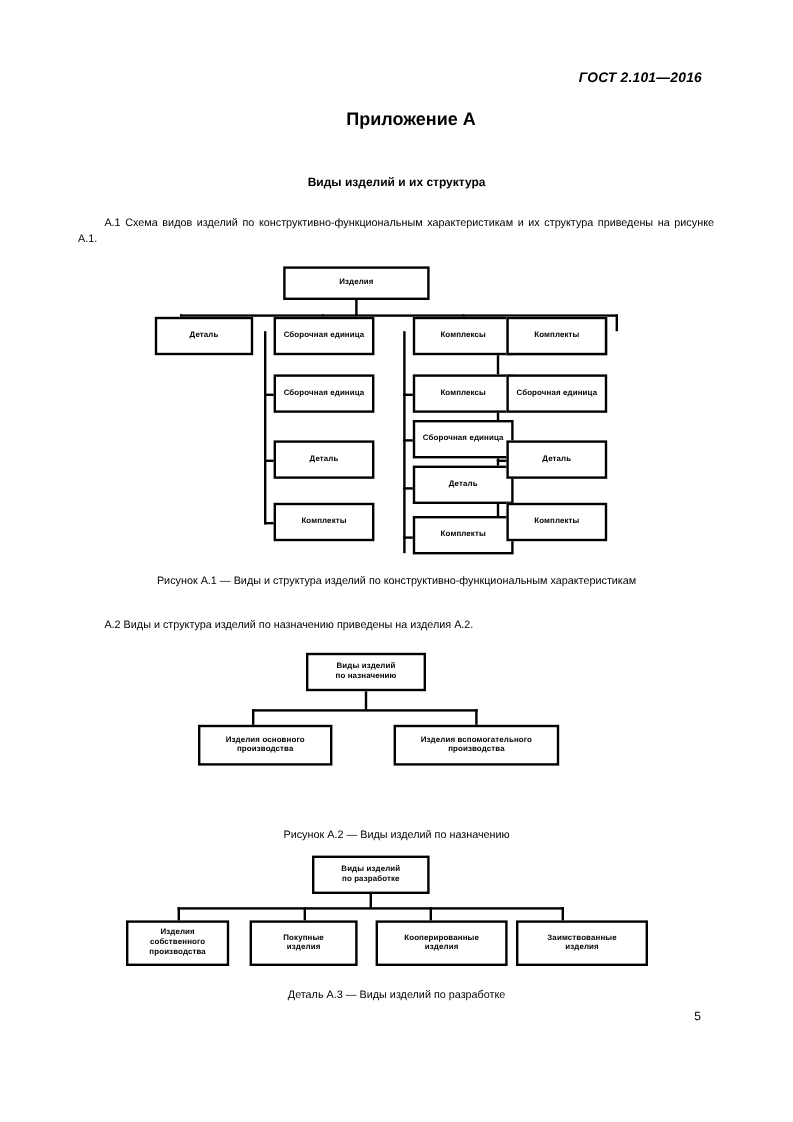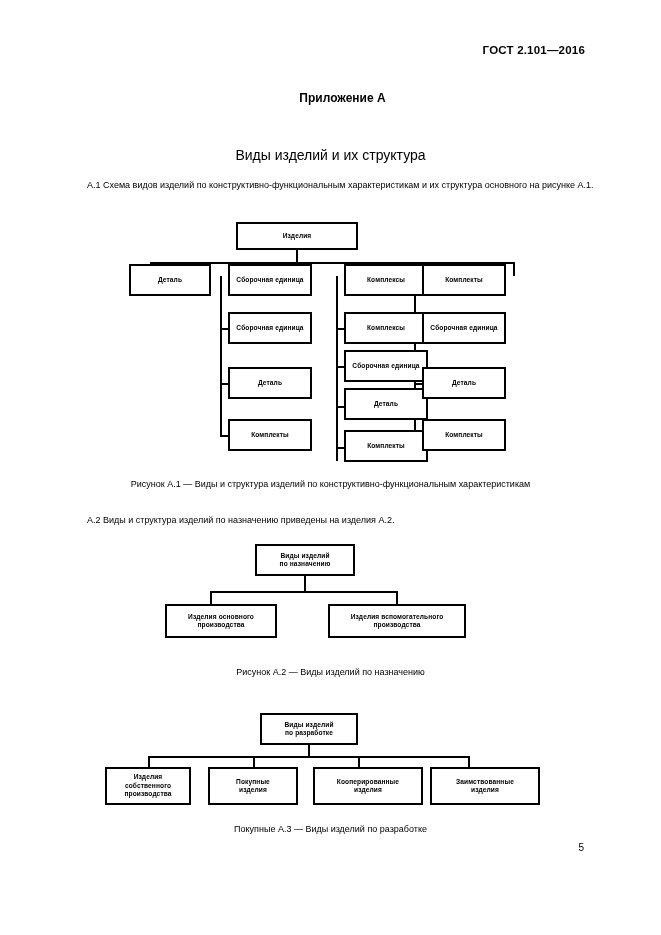--- a/index.html
+++ b/index.html
@@ -20,52 +20,53 @@
     left: 0; top: 0;
     width: 661px;
     height: 935px;
     background: #ffffff;
   }
 
   
   .std-header {
     position: absolute;
     right: 76px;
-    top: 44px;
+    top: 59px;
     font-size: 11.5px;
     font-weight: bold;
     letter-spacing: 0.2px;
     white-space: nowrap;
+    font-style: italic;
   }
 
   
   .annex-title {
     position: absolute;
     left: 0; right: 0;
     top: 91px;
     text-align: center;
-    font-size: 12px;
+    font-size: 15px;
     font-weight: bold;
     margin-left: 24px;
   }
   .annex-sub {
     position: absolute;
     left: 0; right: 0;
     top: 104px;
     text-align: center;
     font-size: 9.5px;
     font-weight: bold;
   }
   .section-title {
     position: absolute;
     left: 0; right: 0;
     top: 147px;
     text-align: center;
-    font-size: 14px;
-    font-weight: normal;
+    font-size: 10px;
+    font-weight: bold;
   }
 
   
   .para {
     position: absolute;
     font-size: 9px;
     line-height: 14px;
     color: #000;
   }
   .para-a1 { left: 65px; top: 178px; width: 530px; text-indent: 22px; text-align: justify; }
@@ -73,21 +74,21 @@
   .para-a3 { left: 65px; top: 681px; width: 530px; text-indent: 22px; }
 
   
   .caption {
     position: absolute;
     left: 0; right: 0;
     text-align: center;
     font-size: 9px;
   }
   .cap-a1 { top: 479px; }
-  .cap-a2 { top: 667px; }
+  .cap-a2 { top: 690px; }
   .cap-a3 { top: 824px; }
 
   
   .page-number {
     position: absolute;
     right: 77px;
     top: 842px;
     font-size: 10px;
   }
 
@@ -121,21 +122,21 @@
 </head>
 <body>
 
 <div class="page">
 
   <div class="std-header">ГОСТ 2.101—2016</div>
 
   <div class="annex-title">Приложение А</div>
   <div class="section-title">Виды изделий и их структура</div>
 
-  <div class="para para-a1">А.1  Схема видов изделий по конструктивно-функциональным характеристикам и их структура основного на рисунке А.1.</div>
+  <div class="para para-a1">А.1  Схема видов изделий по конструктивно-функциональным характеристикам и их структура приведены на рисунке А.1.</div>
 
   <div class="diagram" style="left:120px; top:218px; width:420px; height:250px;">
 
     <div class="node" style="left:116px; top:4px; width:122px; height:28px;">
       <span class="node-label">Изделия</span>
     </div>
 
     <div class="ln v" style="left:176px; top:32px; height:13px;"></div>
 
     <div class="ln h" style="left:30px; top:44px; width:365px;"></div>
@@ -267,17 +268,17 @@
     <div class="node" style="left:213px; top:54px; width:110px; height:38px; flex-direction:column;">
       <span class="node-label">Кооперированные</span>
       <span class="node-label">изделия</span>
     </div>
     <div class="node" style="left:330px; top:54px; width:110px; height:38px; flex-direction:column;">
       <span class="node-label">Заимствованные</span>
       <span class="node-label">изделия</span>
     </div>
   </div>
 
-  <div class="caption cap-a3">Покупные А.3 — Виды изделий по разработке</div>
+  <div class="caption cap-a3">Деталь А.3 — Виды изделий по разработке</div>
 
   <div class="page-number">5</div>
 
 </div>
 
 </body></html>

